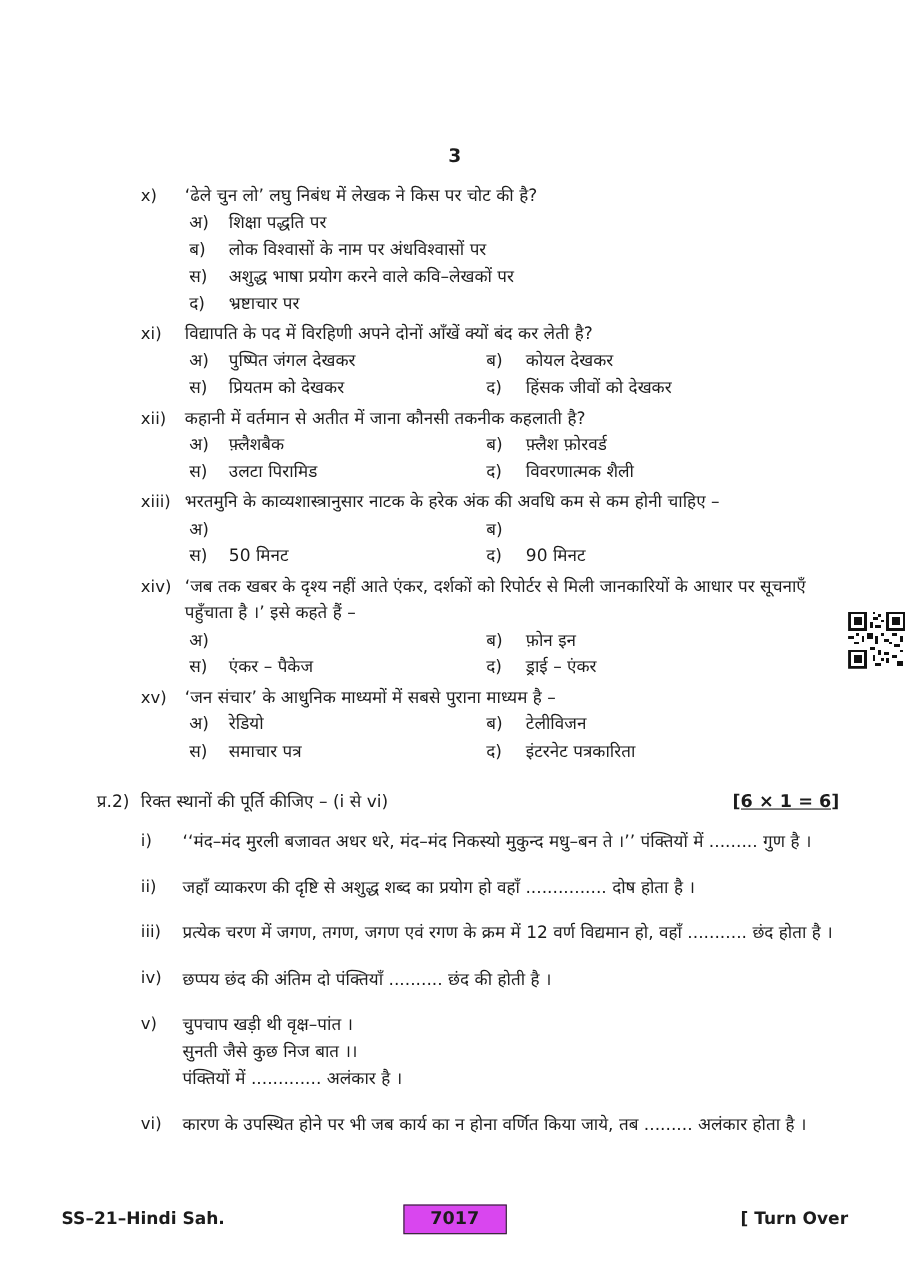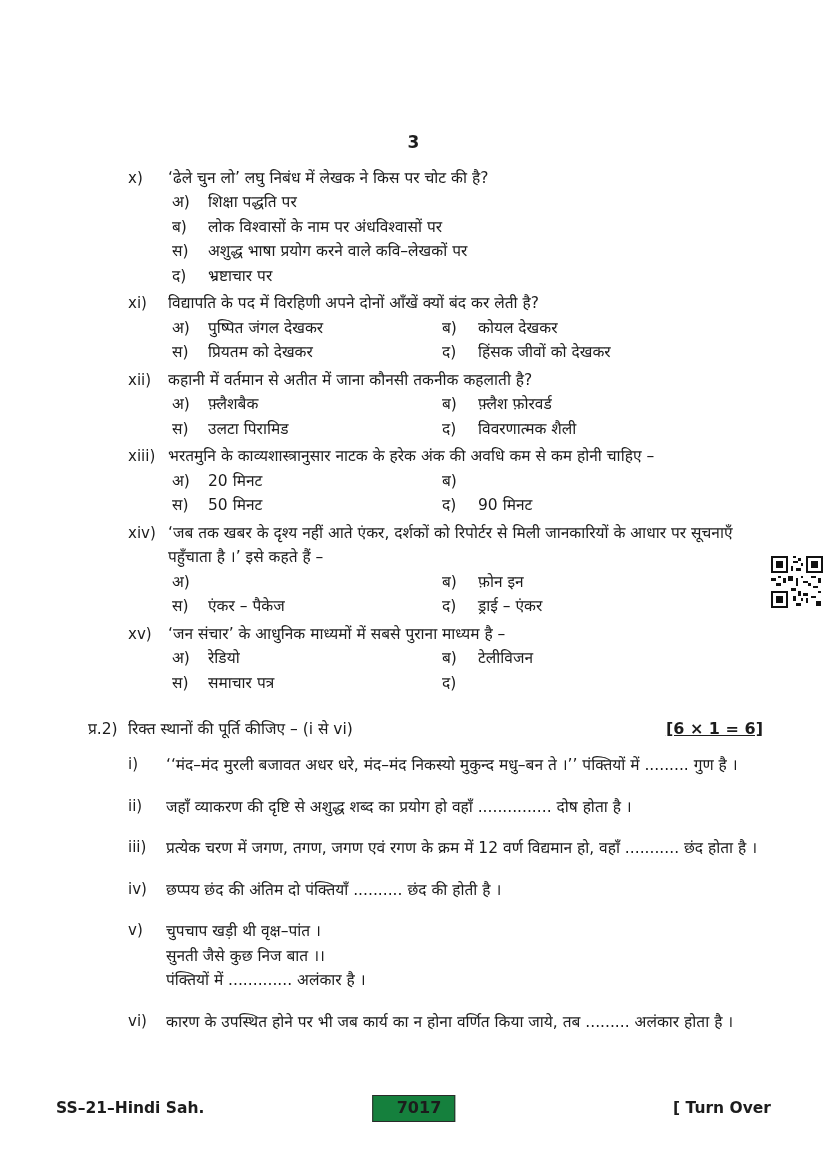--- a/index.html
+++ b/index.html
@@ -64,24 +64,24 @@
     align-items: center;
     justify-content: space-between;
     font-size: 15.5px;
     font-weight: bold;
   }
   .paper-box {
     position: absolute;
     left: 50%;
     transform: translateX(-50%);
     border: 1.6px solid #2a2a2a;
-    padding: 2px 13px 4px 24px;
+    padding: 2px 24px 4px 24px;
     font-weight: bold;
     font-size: 16px;
-    background: #15803d;
+    background: #d946ef;
   }
 </style>
 </head>
 <body>
 
 <div class="sheet">
 
   <div class="page-number">3</div>
 
   <div class="mcq" id="mcq">
@@ -157,21 +157,20 @@
           </div>
         </div>
       </div>
       <div class="q">
         <div class="qnum">xiii)</div>
         <div class="qbody">
           <div class="qtext">भरतमुनि के काव्यशास्त्रानुसार नाटक के हरेक अंक की अवधि कम से कम होनी चाहिए –</div>
           <div class="opts cols-2">
             <div class="opt">
               <span class="olabel">अ)</span>
-              <span class="otext">20 मिनट</span>
             </div>
             <div class="opt">
               <span class="olabel">ब)</span>
             </div>
             <div class="opt">
               <span class="olabel">स)</span>
               <span class="otext">50 मिनट</span>
             </div>
             <div class="opt">
               <span class="olabel">द)</span>
@@ -215,20 +214,21 @@
             <div class="opt">
               <span class="olabel">ब)</span>
               <span class="otext">टेलीविजन</span>
             </div>
             <div class="opt">
               <span class="olabel">स)</span>
               <span class="otext">समाचार पत्र</span>
             </div>
             <div class="opt">
               <span class="olabel">द)</span>
+              <span class="otext">इंटरनेट पत्रकारिता</span>
             </div>
           </div>
         </div>
       </div>
     </div>
 
   <div class="q2-header">
     <div class="q2-num">प्र.2)</div>
     <div class="q2-title">रिक्त स्थानों की पूर्ति कीजिए – (i से vi)</div>
     <div class="q2-marks">[6 × 1 = 6]</div>

